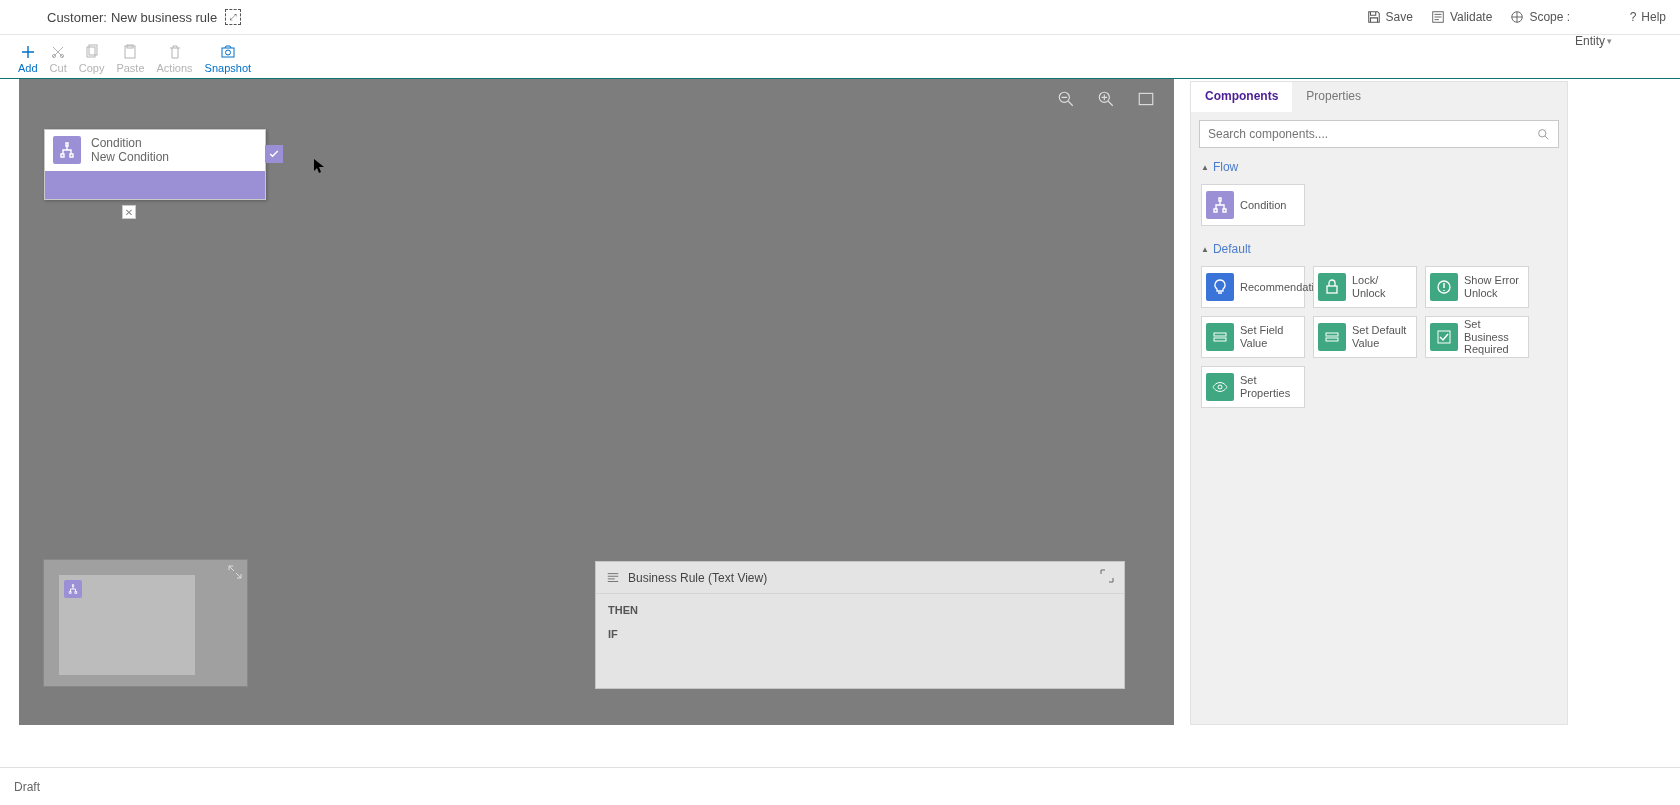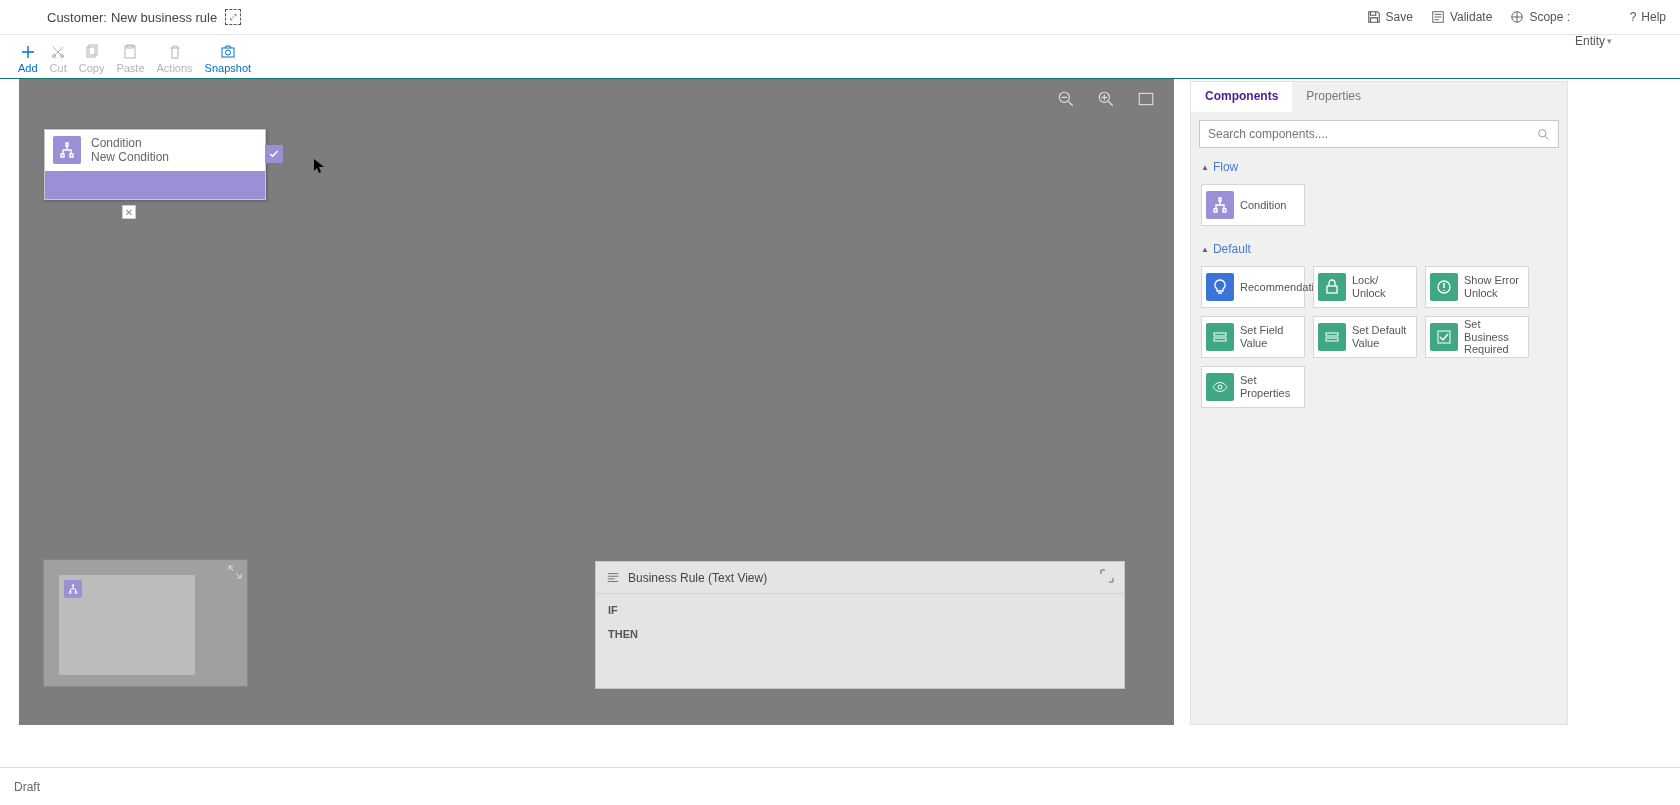--- a/index.html
+++ b/index.html
@@ -319,22 +319,22 @@
             </svg>
           <span style="font-weight:400;">Business Rule (Text View)</span>
         </div>
         <div style="cursor:pointer;">
           <svg viewBox="0 0 14 14">
               <path stroke="#666" fill="none" d="M1 5V1h4M13 9v4H9"></path>
             </svg>
         </div>
       </div>
       <div class="textview-body">
+        <div>THEN</div>
         <div>IF</div>
-        <div>THEN</div>
       </div>
     </div>
   </div>
 
   <div class="right-panel">
     <div class="tabs">
       <div class="tab active">Components</div>
       <div class="tab">Properties</div>
     </div>
 

